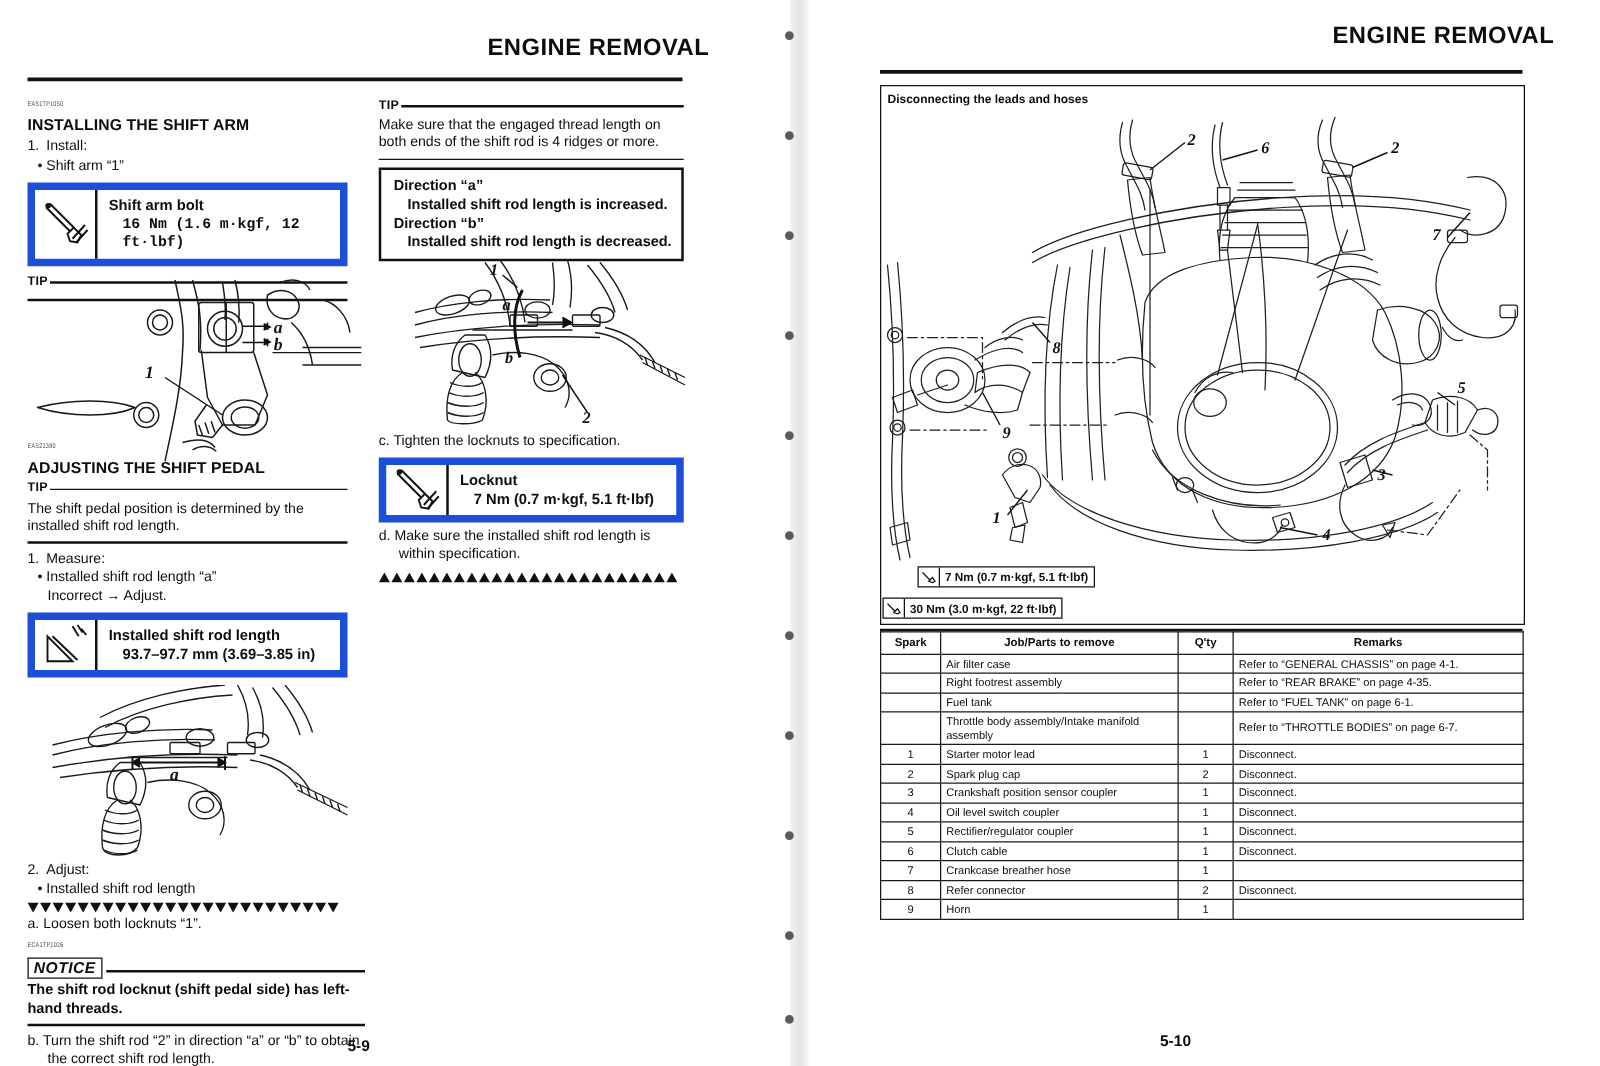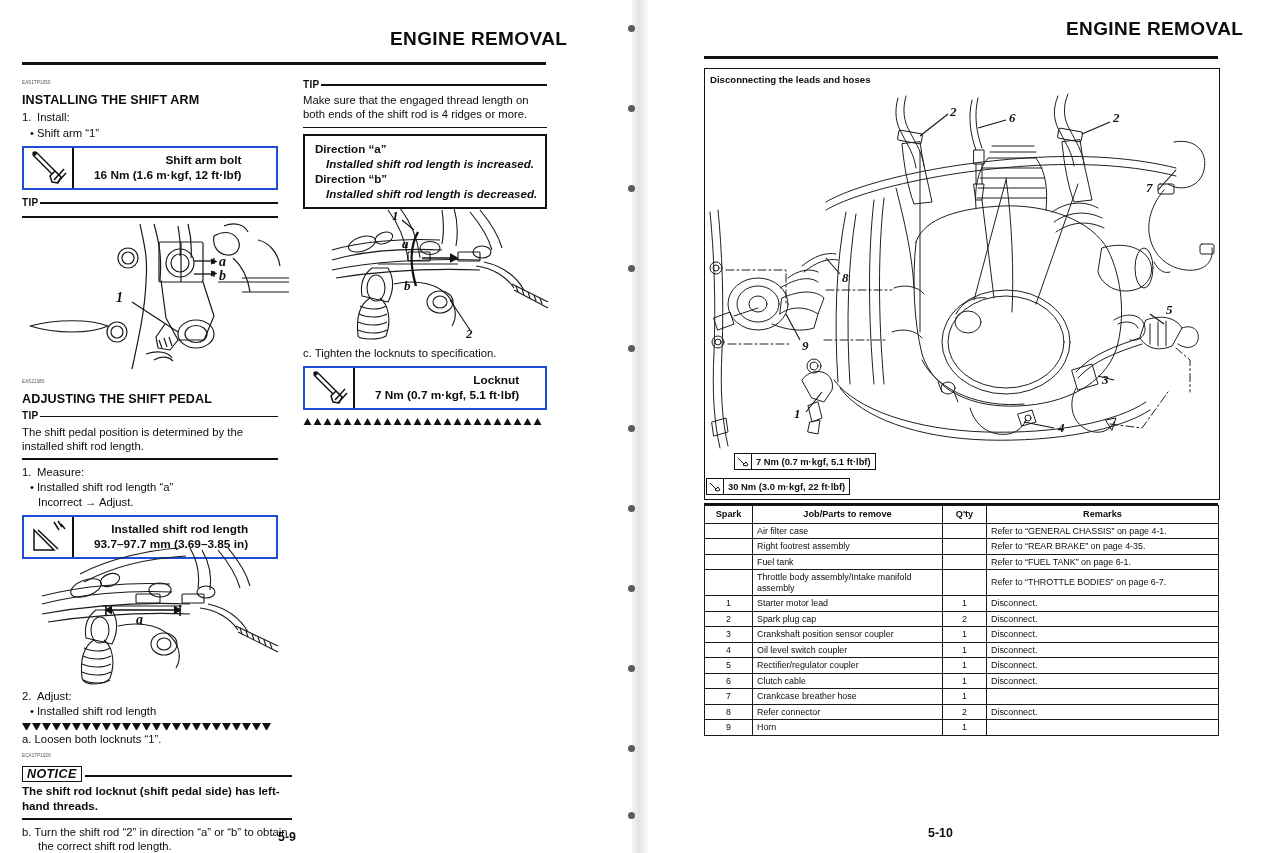--- a/index.html
+++ b/index.html
@@ -39,27 +39,27 @@
   .hrule{height:1.6px;background:#111;margin:5px 0 5px 0;}
 
   
   .noticebox{display:inline-block;border:1.6px solid #111;padding:0 4px 0 4px;}
   .noticebox span{font-size:12.5px;font-weight:bold;font-style:italic;letter-spacing:.4px;text-align:center;}
   .noticerow{display:flex;align-items:flex-end;margin:1px 0 2px 0;}
   .noticerow .ln{flex:1;height:1.6px;background:#111;margin:0 0 5px 3px;}
   .noticetext{font-weight:bold;font-size:11.6px;line-height:14.5px;}
 
   
-  .specbox{border:2px solid #1d4ed8;display:flex;margin:6px 0 4px 0;text-align:right;}
+  .specbox{border:6px solid #1d4ed8;display:flex;margin:6px 0 4px 0;}
   .specicon{width:48px;border-right:2px solid #111;display:flex;
             align-items:center;justify-content:center;flex:0 0 48px;}
   .specbody{padding:5px 4px 5px 9px;font-weight:bold;font-size:11.8px;line-height:15px;}
   .plainbox{border:2px solid #111;padding:5px 6px 6px 10px;margin:6px 0 4px 0;
             font-weight:bold;font-size:11.6px;line-height:15px;}
-  .plainbox .ind{padding-left:11px;font-style:italic;}
+  .plainbox .ind{padding-left:11px;}
 
   
   .tri-strip{height:9px;margin:3px 0 2px 0;overflow:hidden;}
 
   
   .illus{position:absolute;}
 
   
   .framebox{position:absolute;border:1.5px solid #111;background:#fff;}
   .framecap{position:absolute;font-size:9.6px;font-weight:bold;}
@@ -110,21 +110,21 @@
               <path d="M5 6 L8 3"></path>
               <path d="M22 27 L27 22 L33 28 L30 34 L24 33 Z"></path>
               <path d="M26 31 L36 20"></path>
                 <path d="M29 34 L38 24"></path>
             </g>
             <circle cx="6.5" cy="4.5" r="2.2" fill="#111"></circle>
           </svg>
         </div>
         <div class="specbody">
           <div>Shift arm bolt</div>
-          <div class="ind" style="padding-left:11px;">16 Nm (1.6 m·kgf, 12 ft·lbf)</div>
+          <div class="ind" style="padding-left:11px;font-family:Liberation Mono, monospace;">16 Nm (1.6 m·kgf, 12 ft·lbf)</div>
         </div>
       </div>
 
       <div class="tiprow">
         <span class="lbl">TIP</span>
         <span class="ln"></span>
       </div>
       <div class="hrule" style="margin-top:6px;"></div>
     </div>
 
@@ -167,21 +167,21 @@
           <path d="M183 37 L188 39.5 L183 42" fill="#111"></path>
           <path d="M183 49 L188 51.5 L183 54" fill="#111"></path>
         </g>
         <text x="191" y="44" font-family="Liberation Serif,serif" font-size="14" font-style="italic" font-weight="bold" fill="#111">a</text>
         <text x="191" y="58" font-family="Liberation Serif,serif" font-size="14" font-style="italic" font-weight="bold" fill="#111">b</text>
         <path d="M104 80 L150 110" stroke="#111" stroke-width="1.1" fill="none"></path>
         <text x="88" y="80" font-family="Liberation Serif,serif" font-size="14" font-style="italic" font-weight="bold" fill="#111">1</text>
       </svg>
     </div>
 
-    <div class="col" style="left:22px;top:377px;width:256px;">
+    <div class="col" style="left:22px;top:352px;width:256px;">
 
       <div class="refcode">EAS21380</div>
       <h2 class="sec">ADJUSTING THE SHIFT PEDAL</h2>
 
       <div class="tiprow" style="margin-top:2px;">
         <span class="lbl">TIP</span>
         <span class="ln"></span>
       </div>
       <div>The shift pedal position is determined by the installed shift rod length.</div>
       <div class="hrule"></div>
@@ -401,20 +401,21 @@
             </g>
             <circle cx="6.5" cy="4.5" r="2.2" fill="#111"></circle>
           </svg>
         </div>
         <div class="specbody">
           <div>Locknut</div>
           <div style="padding-left:11px;">7 Nm (0.7 m·kgf, 5.1 ft·lbf)</div>
         </div>
       </div>
 
+      <div class="alpha">d.  Make sure the installed shift rod length is within specification.</div>
 
       <div class="tri-strip" style="margin-top:6px;">
         <svg width="244" height="9" viewBox="0 0 244 9">
           <g fill="#111">
             <polygon points="4.5,0 9,8 0,8"></polygon>
               <polygon points="14.5,0 19,8 10,8"></polygon>
             <polygon points="24.5,0 29,8 20,8"></polygon>
               <polygon points="34.5,0 39,8 30,8"></polygon>
             <polygon points="44.5,0 49,8 40,8"></polygon>
               <polygon points="54.5,0 59,8 50,8"></polygon>

